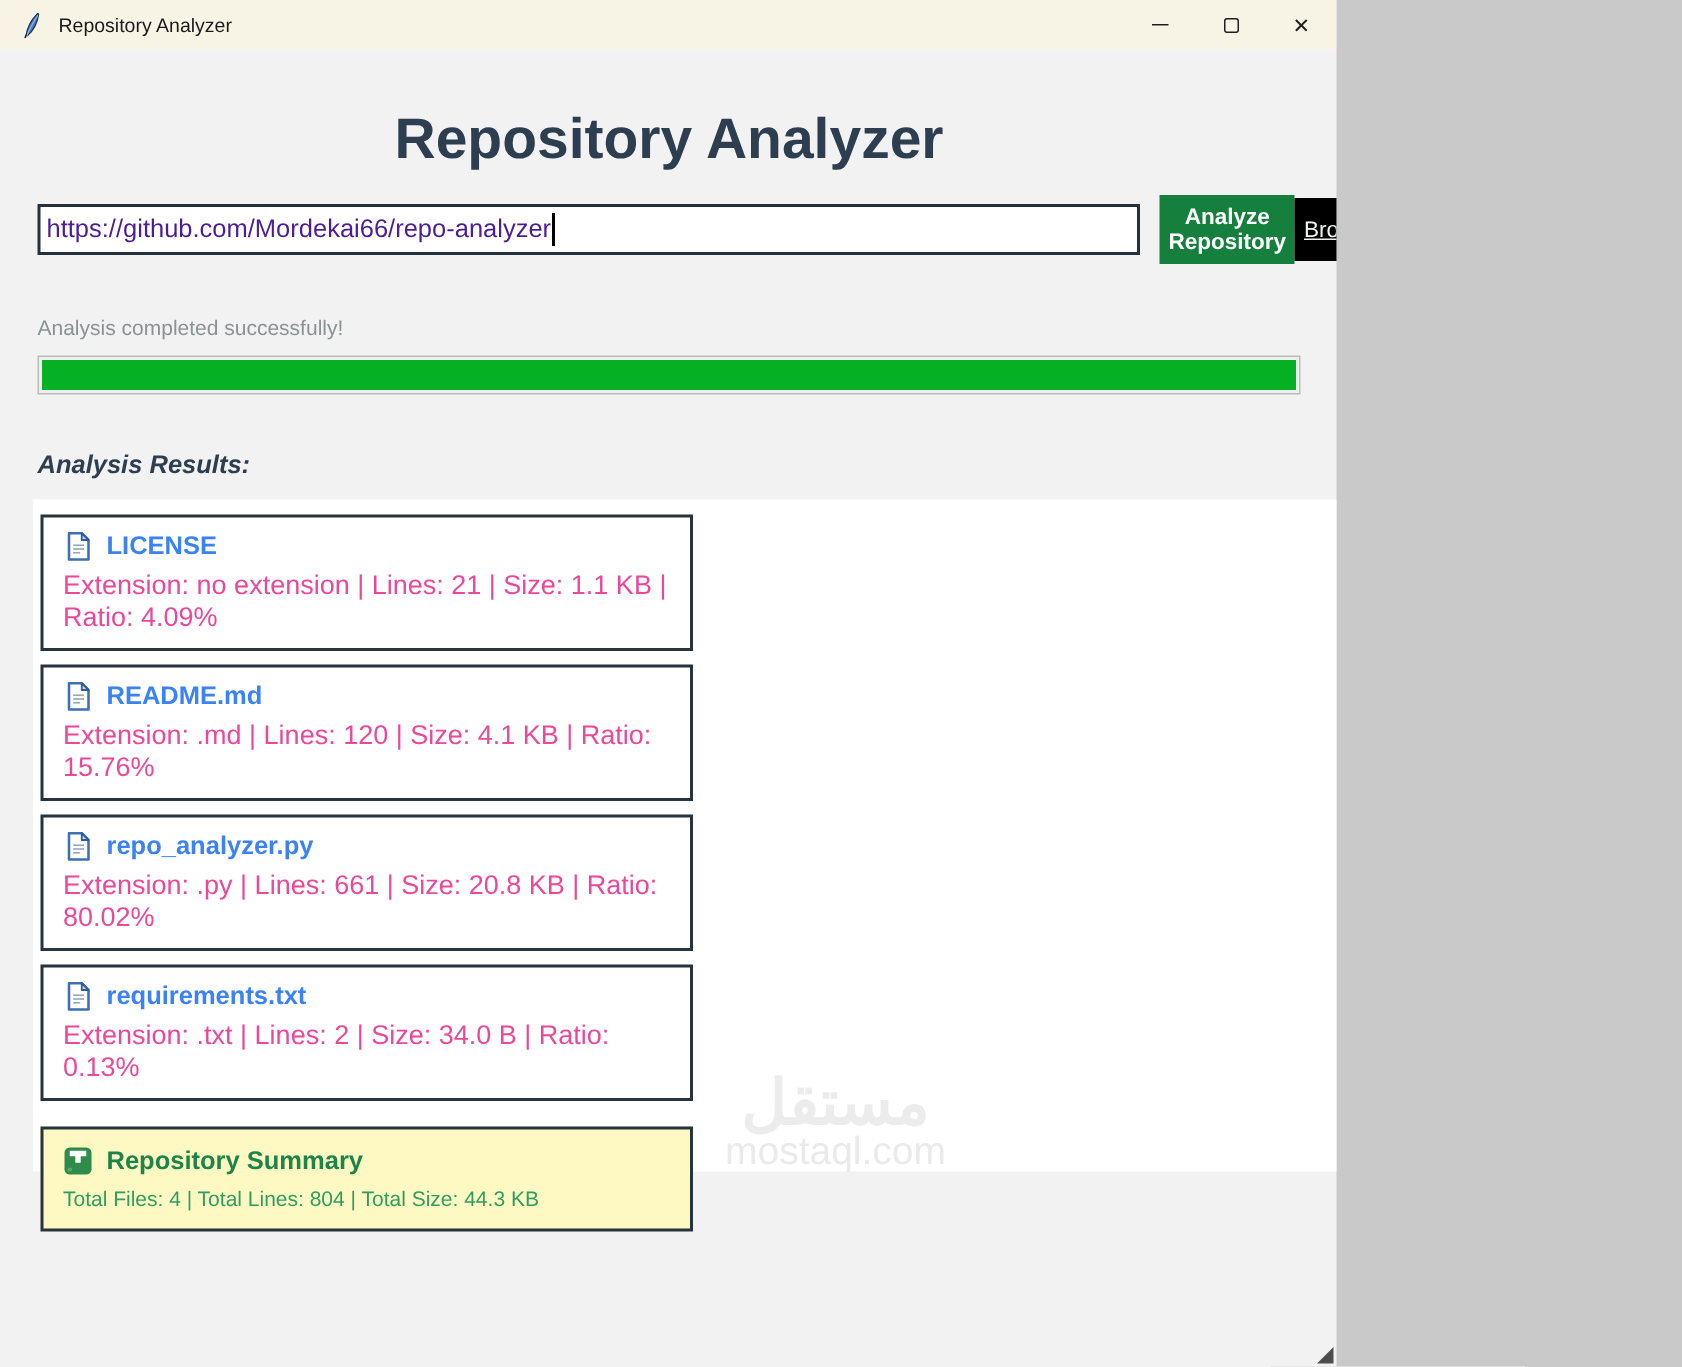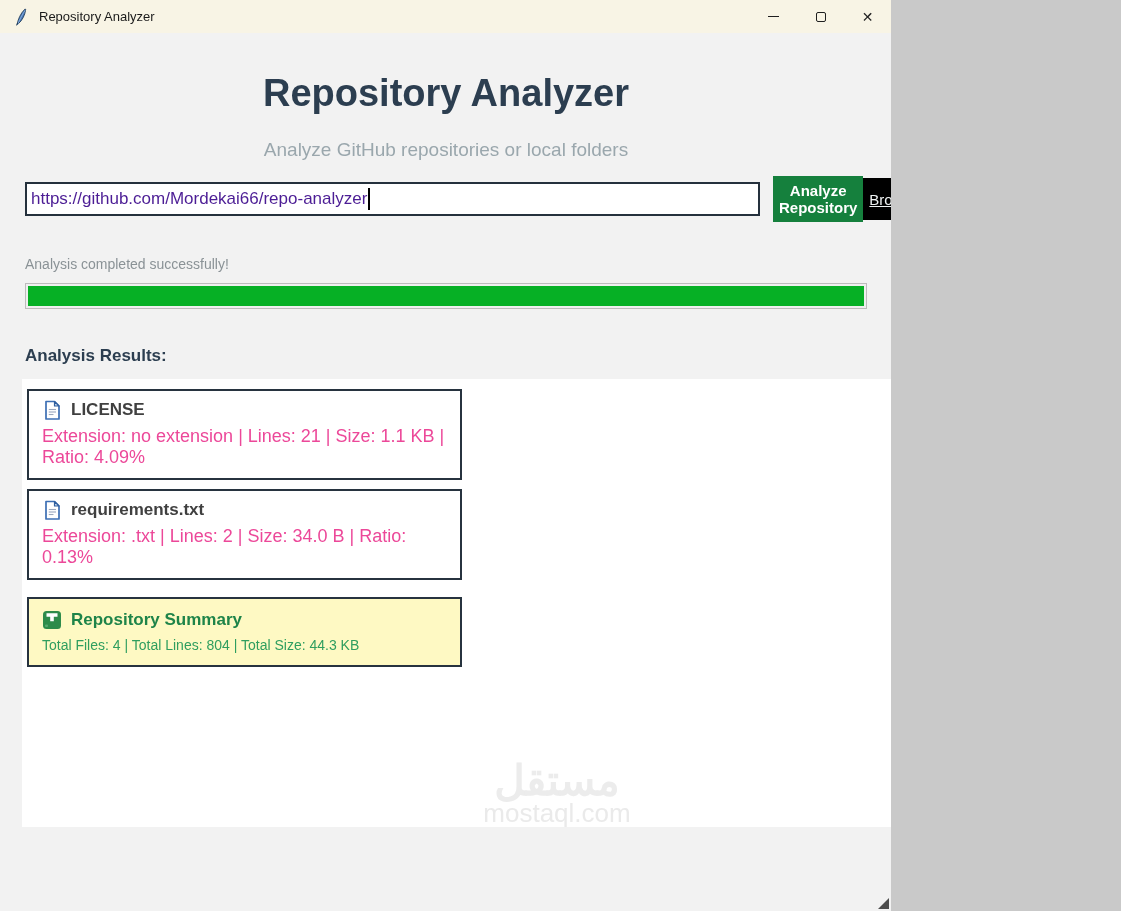--- a/index.html
+++ b/index.html
@@ -94,41 +94,42 @@
     background:#efefef;
     padding:2px;
   }
   .progress-fill { height:100%; background:#06b025; }
 
   .results-label {
     margin-top:37px;
     font-size:17px; line-height:20px;
     font-weight:bold;
     color:#2c3e50;
+    font-style:italic;
   }
 
   
   .results-wrap {
     position:relative;
     margin-top:13px;
     margin-left:-3px;
     width:1070px; height:448px;
     background:#ffffff;
   }
   .cards { position:relative; z-index:1; padding:10px 0 0 5px; }
   .file-card {
     width:435px;
     border:2px solid #27333f;
     background:#ffffff;
     padding:9px 13px 10px 13px;
     margin-bottom:9px;
   }
   .file-title-row { display:flex; align-items:center; gap:9px; }
   .file-icon { width:20px; height:20px; flex:0 0 20px; }
-  .file-name { font-size:17px; font-weight:bold; color:#404040;text-align:center; }
+  .file-name { font-size:17px; font-weight:bold; color:#3b82f6;text-align:center; }
   .file-meta { margin-top:6px; font-size:18px; color:#ec4899; }
 
   .summary-card {
     width:435px;
     border:2px solid #27333f;
     background:#fef9c3;
     padding:11px 13px 12px 13px;
     margin-top:17px;
   }
   .summary-title { font-size:17px; font-weight:bold; color:#1e8449; }
@@ -189,21 +190,20 @@
         </div>
       <div class="tb-btn">
           <span class="close-glyph">✕</span>
         </div>
     </div>
   </div>
 
   <div class="content">
 
     <div class="app-title">Repository Analyzer</div>
-    <div class="app-subtitle">Analyze GitHub repositories or local folders</div>
 
 
     <div class="input-row">
       <div class="url-input" role="textbox" tabindex="0">
         <span>https://github.com/Mordekai66/repo-analyzer</span>
           <span class="caret"></span>
       </div>
       <button class="btn btn-analyze">Analyze Repository</button>
       <button class="btn btn-browse">Browse</button>
     </div>
@@ -234,21 +234,51 @@
                   <line x1="6.8" y1="9.5" x2="14" y2="9.5" stroke="#9aa7bd" stroke-width="1.1"></line>
                   <line x1="6.8" y1="12" x2="14" y2="12" stroke="#9aa7bd" stroke-width="1.1"></line>
                   <line x1="6.8" y1="14.5" x2="11.5" y2="14.5" stroke="#9aa7bd" stroke-width="1.1"></line>
                 </svg>
               </span>
               <span class="file-name">LICENSE</span>
             </div>
             <div class="file-meta">Extension: no extension | Lines: 21 | Size: 1.1 KB | Ratio: 4.09%</div>
           </div>
 
-
+          <div class="file-card">
+            <div class="file-title-row">
+              <span class="file-icon">
+                <svg width="20" height="20" viewBox="0 0 20 20">
+                  <path d="M4 1.5 h8.5 L17 6 v13 H4 Z" fill="#ffffff" stroke="#3d6fb4" stroke-width="1.7" stroke-linejoin="round"></path>
+                  <path d="M12.5 1.5 L17 6 h-4.5 Z" fill="#c9daf0" stroke="#2f5e9e" stroke-width="1.2" stroke-linejoin="round"></path>
+                  <line x1="6.8" y1="9.5" x2="14" y2="9.5" stroke="#9aa7bd" stroke-width="1.1"></line>
+                  <line x1="6.8" y1="12" x2="14" y2="12" stroke="#9aa7bd" stroke-width="1.1"></line>
+                  <line x1="6.8" y1="14.5" x2="11.5" y2="14.5" stroke="#9aa7bd" stroke-width="1.1"></line>
+                </svg>
+              </span>
+              <span class="file-name">README.md</span>
+            </div>
+            <div class="file-meta">Extension: .md | Lines: 120 | Size: 4.1 KB | Ratio: 15.76%</div>
+          </div>
+
+          <div class="file-card">
+            <div class="file-title-row">
+              <span class="file-icon">
+                <svg width="20" height="20" viewBox="0 0 20 20">
+                  <path d="M4 1.5 h8.5 L17 6 v13 H4 Z" fill="#ffffff" stroke="#3d6fb4" stroke-width="1.7" stroke-linejoin="round"></path>
+                  <path d="M12.5 1.5 L17 6 h-4.5 Z" fill="#c9daf0" stroke="#2f5e9e" stroke-width="1.2" stroke-linejoin="round"></path>
+                  <line x1="6.8" y1="9.5" x2="14" y2="9.5" stroke="#9aa7bd" stroke-width="1.1"></line>
+                  <line x1="6.8" y1="12" x2="14" y2="12" stroke="#9aa7bd" stroke-width="1.1"></line>
+                  <line x1="6.8" y1="14.5" x2="11.5" y2="14.5" stroke="#9aa7bd" stroke-width="1.1"></line>
+                </svg>
+              </span>
+              <span class="file-name">repo_analyzer.py</span>
+            </div>
+            <div class="file-meta">Extension: .py | Lines: 661 | Size: 20.8 KB | Ratio: 80.02%</div>
+          </div>
 
           <div class="file-card">
             <div class="file-title-row">
               <span class="file-icon">
                 <svg width="20" height="20" viewBox="0 0 20 20">
                   <path d="M4 1.5 h8.5 L17 6 v13 H4 Z" fill="#ffffff" stroke="#3d6fb4" stroke-width="1.7" stroke-linejoin="round"></path>
                   <path d="M12.5 1.5 L17 6 h-4.5 Z" fill="#c9daf0" stroke="#2f5e9e" stroke-width="1.2" stroke-linejoin="round"></path>
                   <line x1="6.8" y1="9.5" x2="14" y2="9.5" stroke="#9aa7bd" stroke-width="1.1"></line>
                   <line x1="6.8" y1="12" x2="14" y2="12" stroke="#9aa7bd" stroke-width="1.1"></line>
                   <line x1="6.8" y1="14.5" x2="11.5" y2="14.5" stroke="#9aa7bd" stroke-width="1.1"></line>

